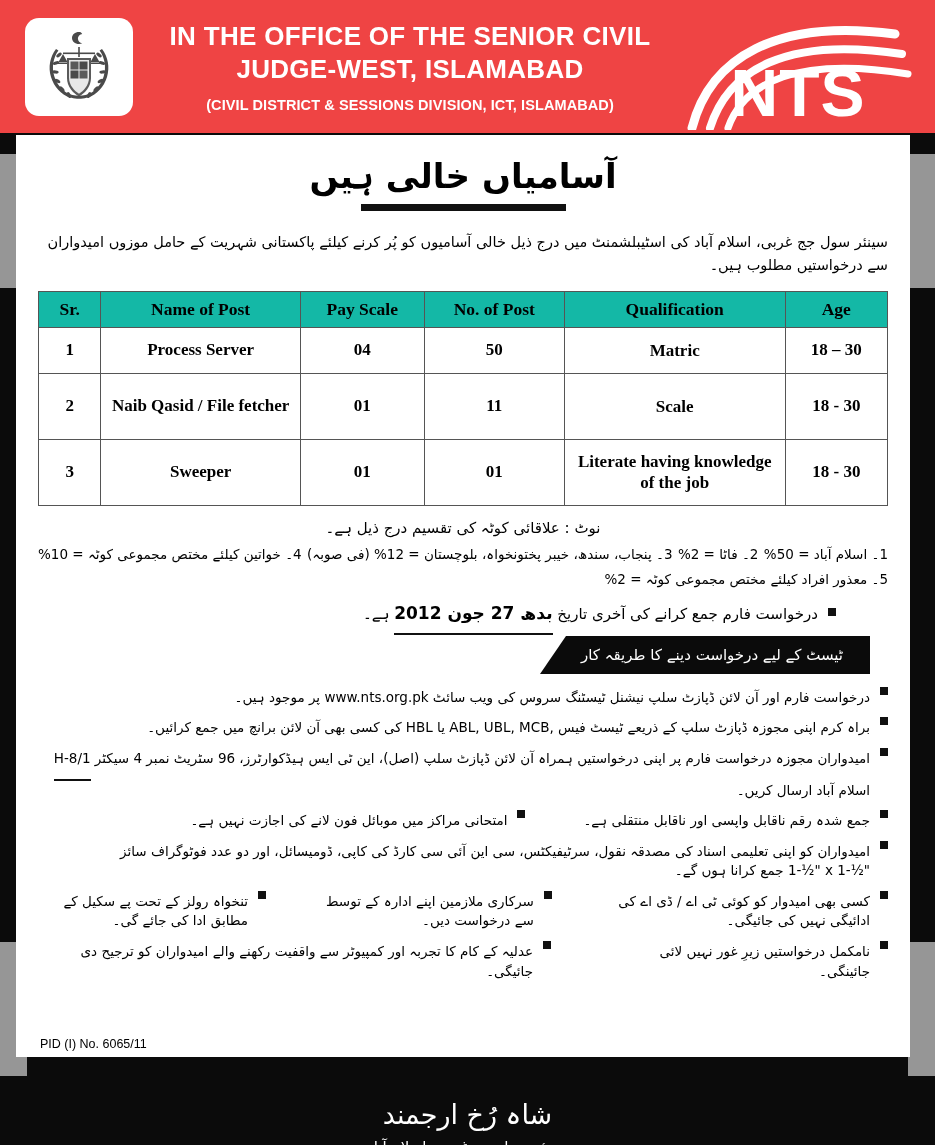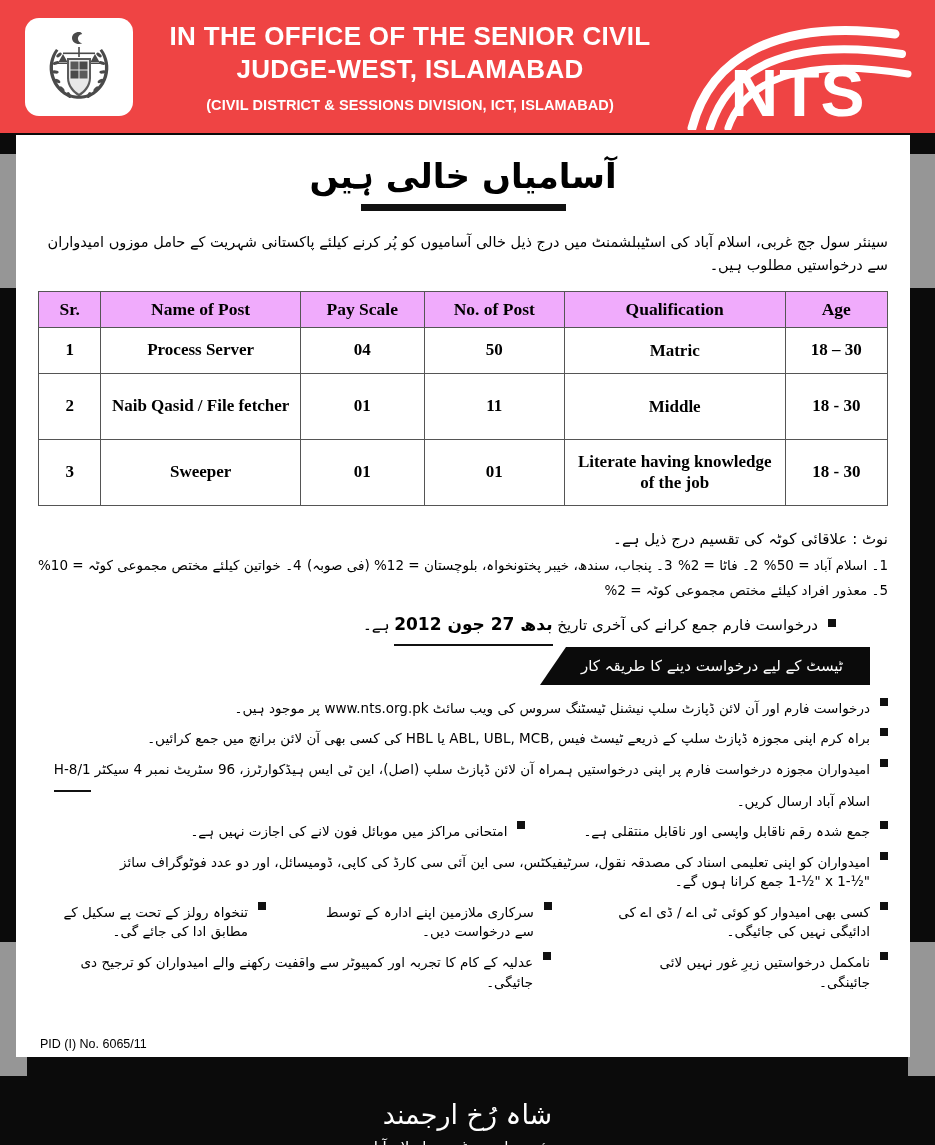--- a/index.html
+++ b/index.html
@@ -100,38 +100,38 @@
     color:#000;
   }
   table.vacancy th, table.vacancy td{
     border:1px solid #555;
     text-align:center;
     font-weight:bold;
     padding:6px 4px;
     font-size:17px;
   }
   table.vacancy thead th{
-    background:#f0abfc;
+    background:#14b8a6;
     font-size:17.5px;
     padding:7px 4px;
   }
   table.vacancy td.sr{ width:58px; }
   table.vacancy td.post{ width:185px; }
   table.vacancy td.pay{ width:115px; }
   table.vacancy td.nop{ width:130px; }
   table.vacancy td.qual{ width:205px; line-height:1.28; }
   table.vacancy td.age{ width:95px; }
   .row-tall td{ height:66px; }
   .row-short td{ height:46px; }
 
   
   .note-head{
-    margin-top:24px;
+    margin-top:13px;
     font-size:15px;
-    text-align:right;
+    text-align:center;
     direction:rtl;
     font-family:"DejaVu Sans", sans-serif;
   }
   .quota-row{
     margin-top:9px;
     display:flex; flex-direction:row-reverse;
     justify-content:space-between; align-items:baseline;
     font-size:13.5px;
     font-family:"DejaVu Sans", sans-serif;
   }
@@ -319,21 +319,21 @@
           <td class="pay">04</td>
           <td class="nop">50</td>
           <td class="qual">Matric</td>
           <td class="age">18 – 30</td>
         </tr>
         <tr class="row-tall">
           <td class="sr">2</td>
           <td class="post">Naib Qasid / File fetcher</td>
           <td class="pay">01</td>
           <td class="nop">11</td>
-          <td class="qual">Middle</td>
+          <td class="qual">Scale</td>
           <td class="age">18 - 30</td>
         </tr>
         <tr class="row-tall">
           <td class="sr">3</td>
           <td class="post">Sweeper</td>
           <td class="pay">01</td>
           <td class="nop">01</td>
           <td class="qual">Literate having knowledge of the job</td>
           <td class="age">18 - 30</td>
         </tr>

